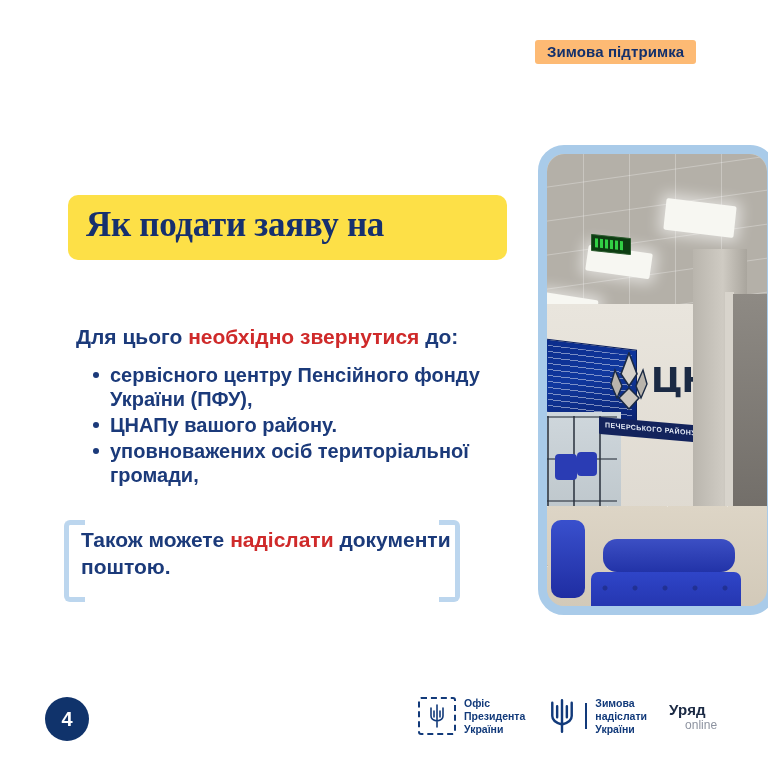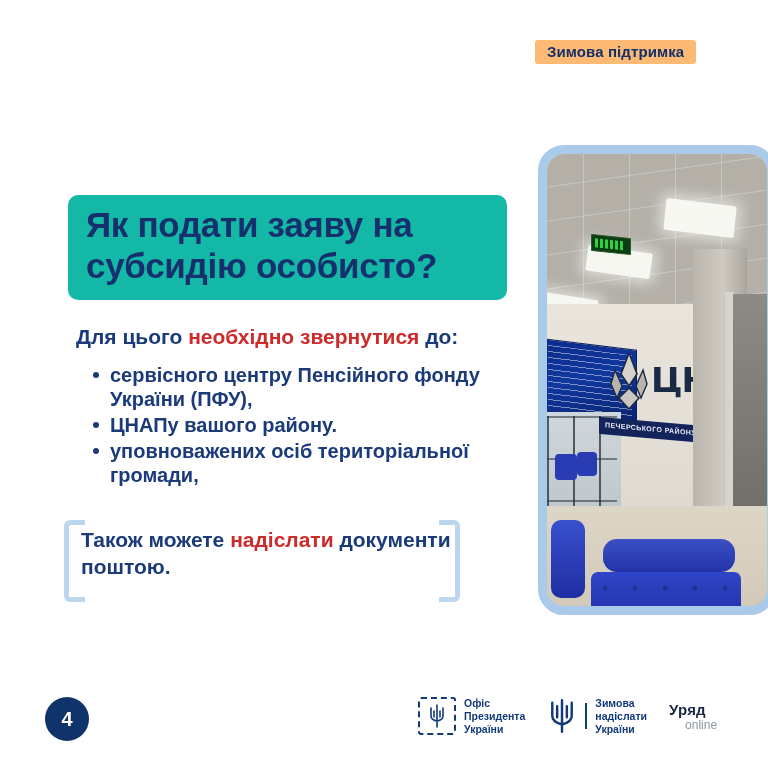--- a/index.html
+++ b/index.html
@@ -107,22 +107,22 @@
       linear-gradient(180deg,#2f45c8 0%,#1d2b9e 100%);}
   .sofa-arm{position:absolute;left:4px;top:366px;width:34px;height:78px;
     background:linear-gradient(180deg,#3950cd 0%,#1f2da2 100%);border-radius:10px;}
   .chair{position:absolute;background:#2a3cb4;border-radius:4px;}
   .ch1{left:8px;top:300px;width:22px;height:26px;}
   .ch2{left:30px;top:298px;width:20px;height:24px;}
 
   
   .title-box{
     position:absolute;left:68px;top:195px;width:439px;
-    background:#14b8a6;border-radius:10px;
-    padding:10px 18px 14px 18px;box-sizing:border-box;
+    background:#fde047;border-radius:10px;
+    padding:10px 18px 14px 18px;box-sizing:border-box;font-family:Liberation Serif, serif;
   }
   .title-line{
     color:#16306e;font-size:35px;font-weight:bold;line-height:1.16;
     letter-spacing:-.3px;white-space:nowrap;
   }
 
   .lead{
     position:absolute;left:76px;top:324px;width:460px;
     font-size:21px;font-weight:bold;color:#1b3a7a;line-height:1.25;
   }
@@ -209,21 +209,20 @@
       <div class="chair ch1"></div>
       <div class="chair ch2"></div>
       <div class="sofa-arm"></div>
       <div class="sofa-back"></div>
       <div class="sofa-seat"></div>
     </div>
   </div>
 
   <div class="title-box">
     <div class="title-line">Як подати заяву на</div>
-    <div class="title-line">субсидію особисто?</div>
   </div>
 
   <div class="lead">
     <span>Для цього </span><span class="red">необхідно звернутися</span><span> до:</span>
   </div>
 
   <ul class="bullets">
     <li>сервісного центру Пенсійного фонду України (ПФУ),</li>
     <li>ЦНАПу вашого району.</li>
     <li>уповноважених осіб територіальної громади,</li>

